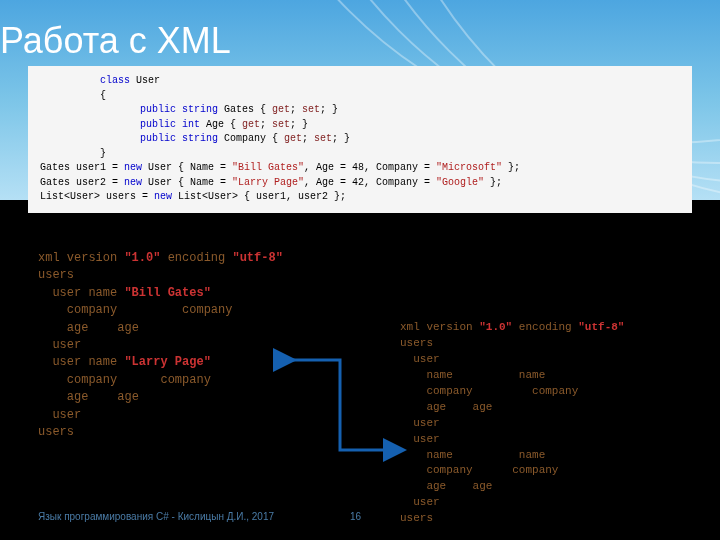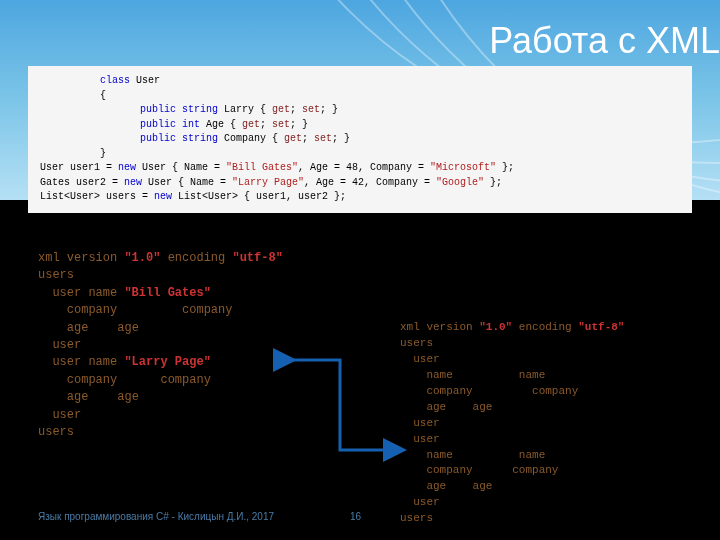--- a/index.html
+++ b/index.html
@@ -27,21 +27,21 @@
     z-index: 1;
   }
   .w1 { right: -550px; top: -700px; }
   .w2 { right: -500px; top: -720px; }
   .w3 { right: -450px; top: -740px; }
   .w4 { right: -400px; top: -760px; }
   .title {
     position: absolute;
     top: 20px;
     width: 100%;
-    text-align: right;
+    text-align: left;
     color: #fff;
     font-size: 36px;
     font-weight: 300;
     z-index: 5;
     font-family: 'Segoe UI Light', Arial, sans-serif;
   }
   .codebox {
     position: absolute;
     top: 66px;
     left: 28px;
@@ -113,25 +113,25 @@
 <div class="wave w1"></div>
 <div class="wave w2"></div>
 <div class="wave w3"></div>
 <div class="wave w4"></div>
 
 <div class="title">Работа с XML</div>
 
 <div class="codebox">
 <div><span class="ind1"></span><span class="kw">class</span><span> User</span></div>
 <div><span class="ind1"></span><span>{</span></div>
-<div><span class="ind2"></span><span class="kw">public</span><span class="kw"> string</span><span> Larry { </span><span class="gs">get</span><span>; </span><span class="gs">set</span><span>; }</span></div>
+<div><span class="ind2"></span><span class="kw">public</span><span class="kw"> string</span><span> Gates { </span><span class="gs">get</span><span>; </span><span class="gs">set</span><span>; }</span></div>
 <div><span class="ind2"></span><span class="kw">public</span><span class="kw"> int</span><span> Age { </span><span class="gs">get</span><span>; </span><span class="gs">set</span><span>; }</span></div>
 <div><span class="ind2"></span><span class="kw">public</span><span class="kw"> string</span><span> Company { </span><span class="gs">get</span><span>; </span><span class="gs">set</span><span>; }</span></div>
 <div><span class="ind1"></span><span>}</span></div>
-<div><span>User user1 = </span><span class="kw">new</span><span> User { Name = </span><span class="str">"Bill Gates"</span><span>, Age = 48, Company = </span><span class="str">"Microsoft"</span><span> };</span></div>
+<div><span>Gates user1 = </span><span class="kw">new</span><span> User { Name = </span><span class="str">"Bill Gates"</span><span>, Age = 48, Company = </span><span class="str">"Microsoft"</span><span> };</span></div>
 <div><span>Gates user2 = </span><span class="kw">new</span><span> User { Name = </span><span class="str">"Larry Page"</span><span>, Age = 42, Company = </span><span class="str">"Google"</span><span> };</span></div>
 <div><span>List&lt;User&gt; users = </span><span class="kw">new</span><span> List&lt;User&gt; { user1, user2 };</span></div>
 </div>
 
 <div class="xmlblock xml-left">
 <div><span class="tag"> xml version </span><span class="val">"1.0"</span><span class="tag"> encoding </span><span class="val">"utf-8"</span></div>
 <div><span class="tag">users</span></div>
 <div style="white-space:pre"><span class="tag">  user name </span><span class="val">"Bill Gates"</span></div>
 <div style="white-space:pre"><span class="tag">    company</span><span class="tag">         company</span></div>
 <div style="white-space:pre"><span class="tag">    age</span><span class="tag">    age</span></div>

